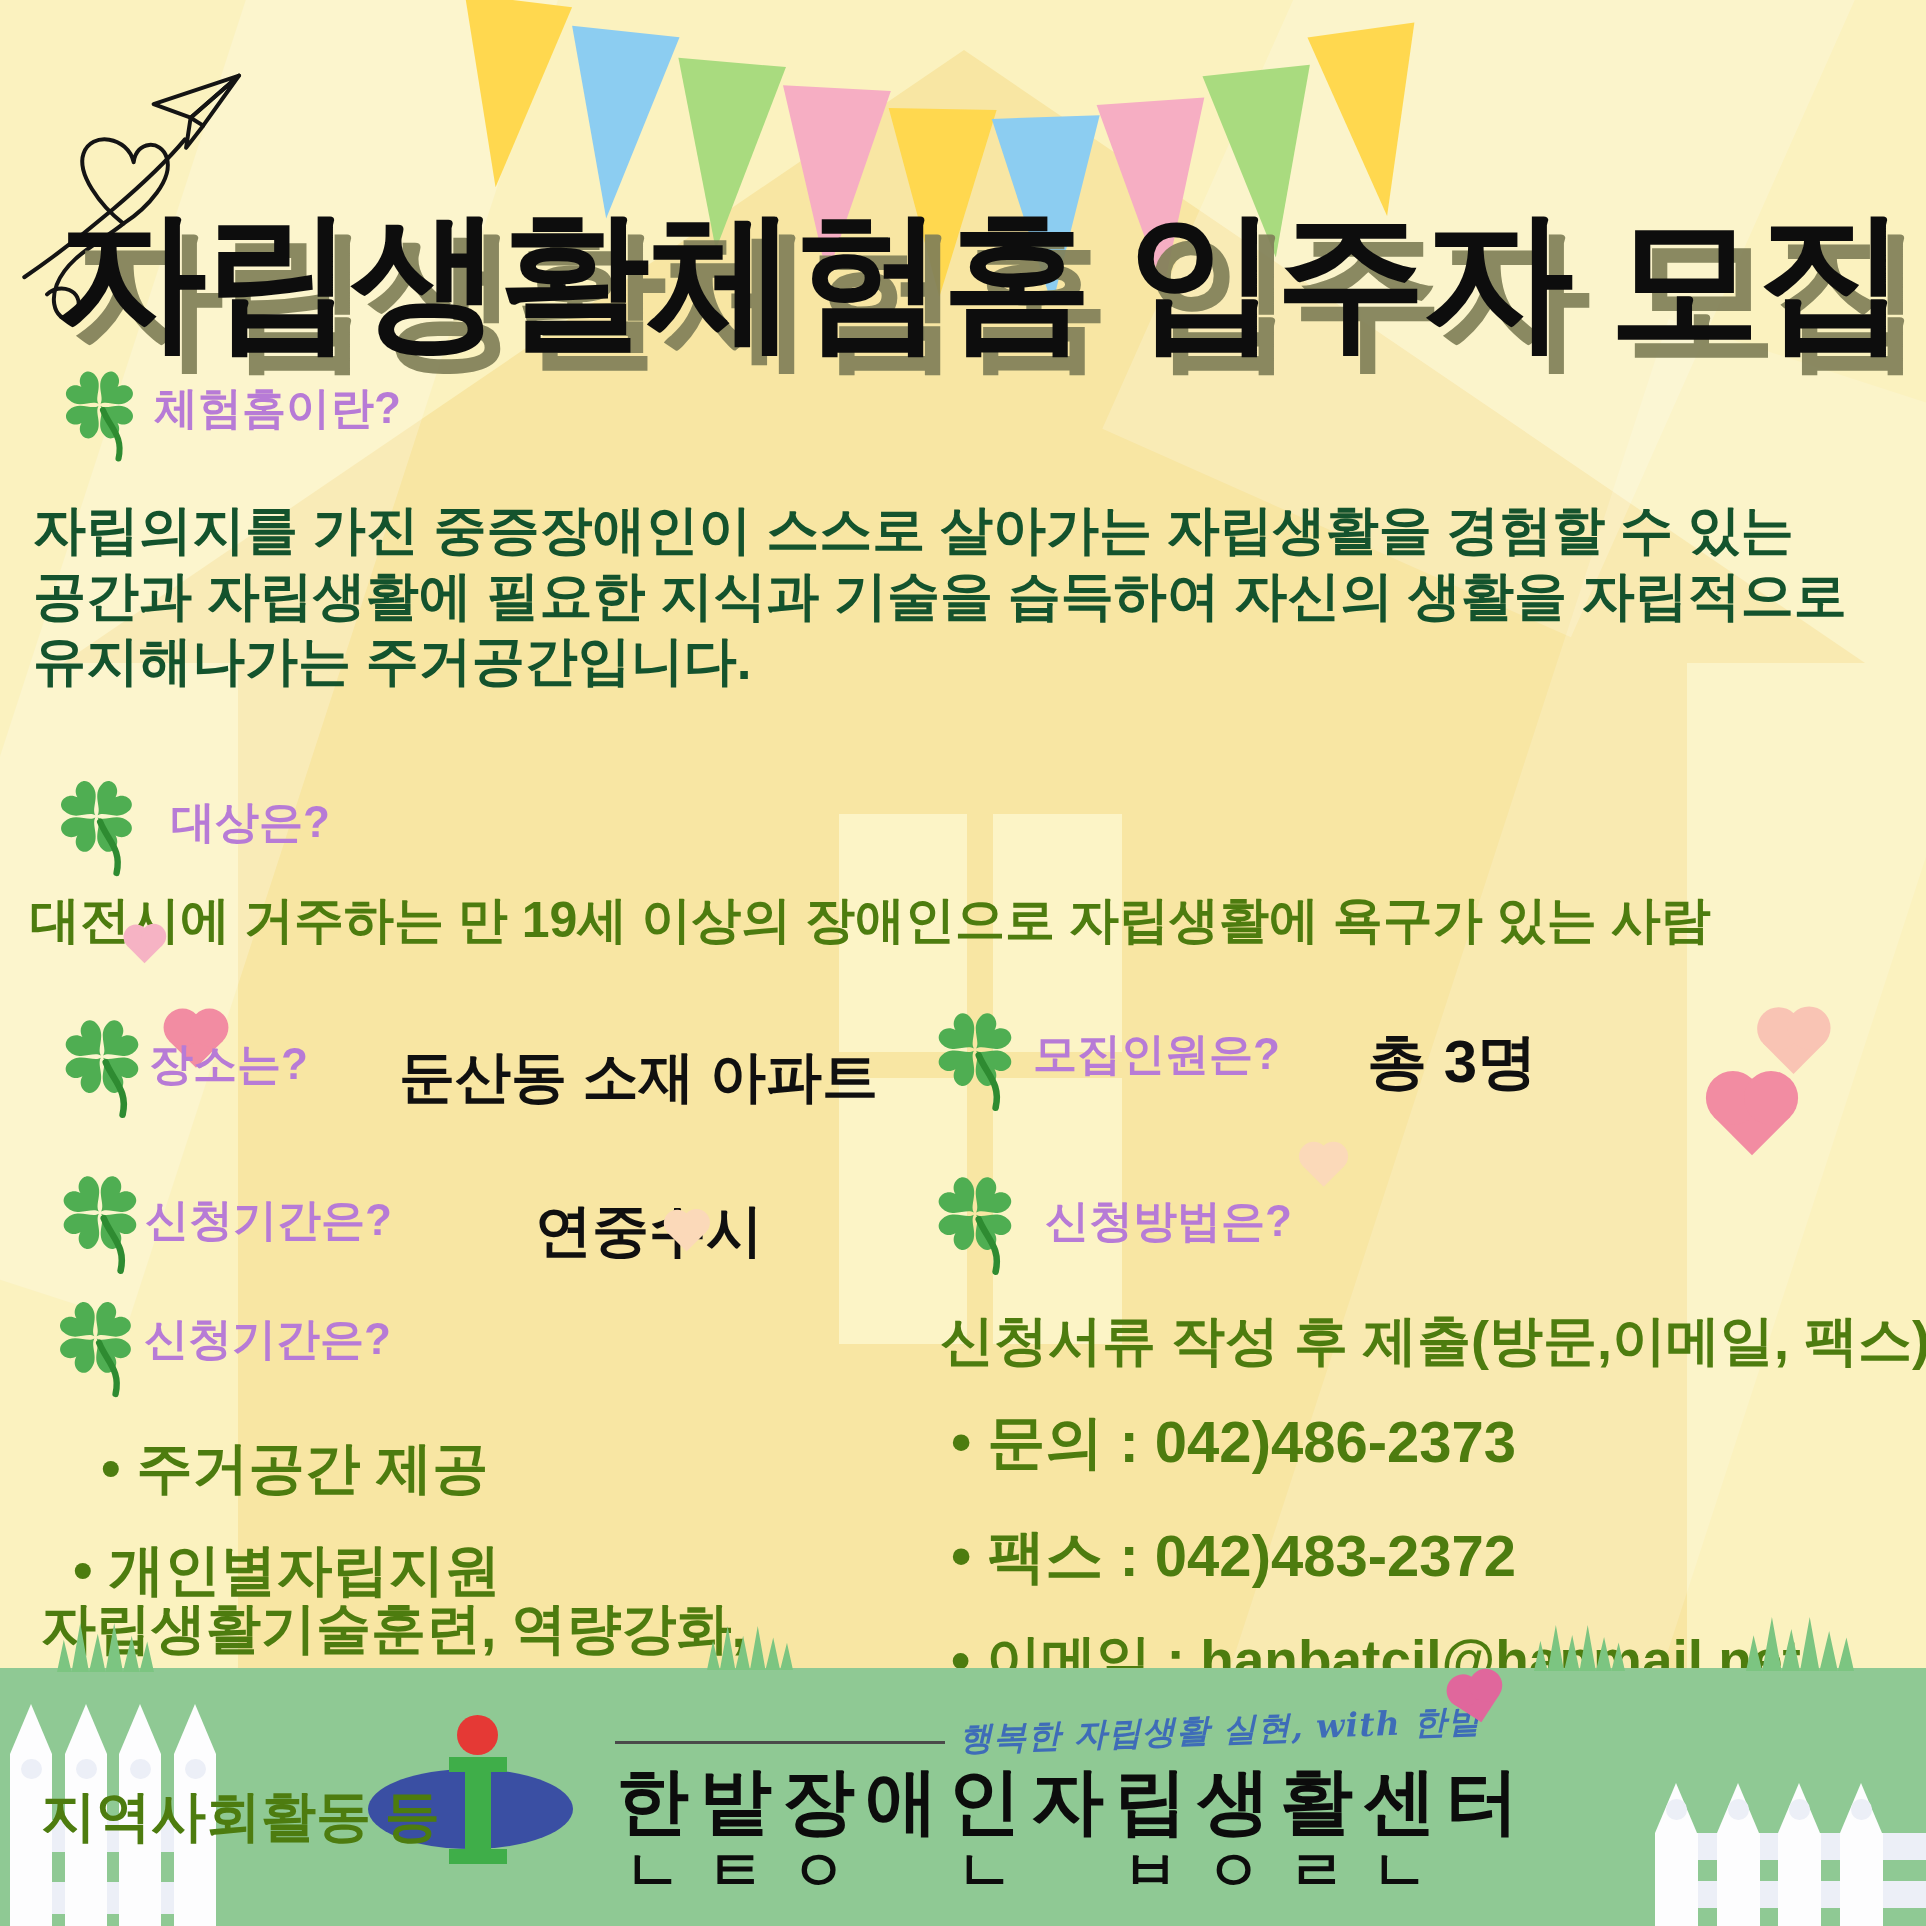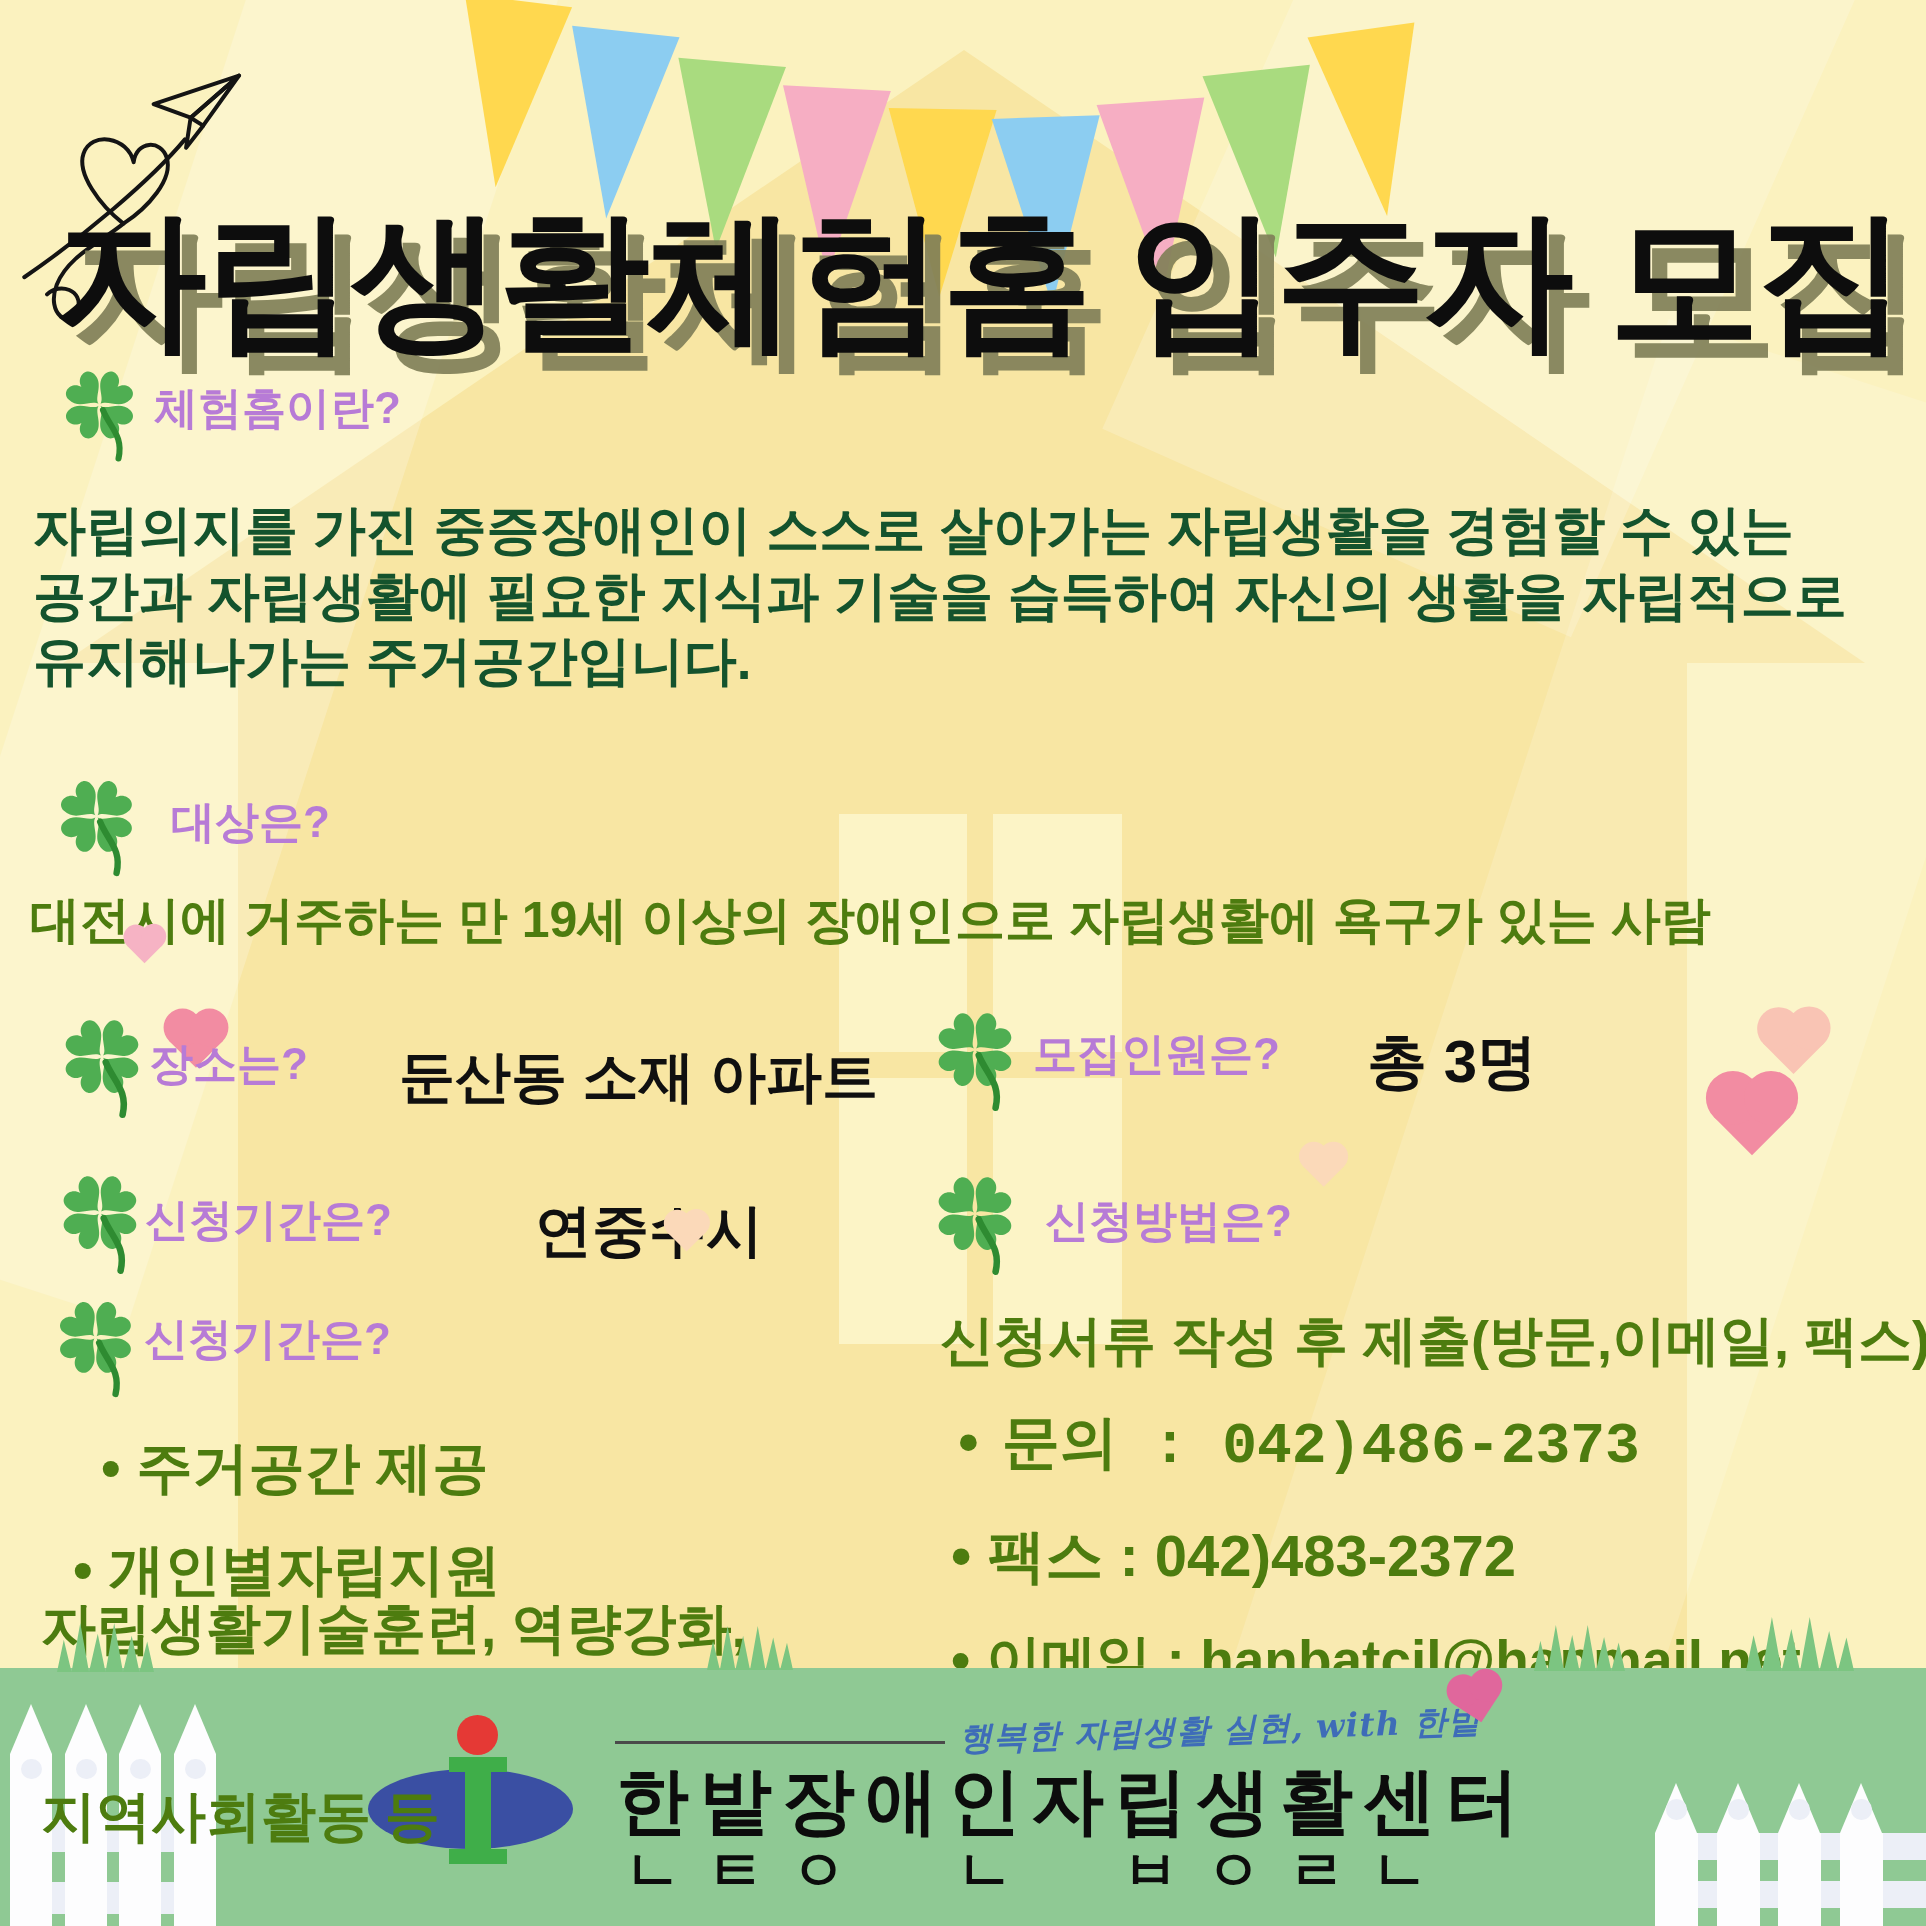--- a/index.html
+++ b/index.html
@@ -216,21 +216,21 @@
   <div class="txt bullet-line" style="left:73px;top:1431px;font-size:56px;font-weight:900;margin-left:28px;">
     <span class="dot">•</span><span>주거공간 제공</span>
   </div>
   <div class="txt bullet-line" style="left:73px;top:1533px;font-size:56px;font-weight:900;">
     <span class="dot">•</span><span>개인별자립지원</span>
   </div>
   <div class="txt" style="left:41px;top:1592px;font-size:55px;font-weight:900;">자립생활기술훈련, 역량강화,</div>
   <div class="txt" style="left:41px;top:1780px;font-size:55px;font-weight:900;z-index:5;font-family:Liberation Serif, serif;">지역사회활동 등</div>
 
   <div class="txt" style="left:940px;top:1305px;font-size:54px;font-weight:900;">신청서류 작성 후 제출(방문,이메일, 팩스)</div>
-  <div class="txt bullet-line" style="left:951px;top:1404px;font-size:58px;font-weight:900;font-family:Liberation Mono, monospace;">
+  <div class="txt bullet-line" style="left:951px;top:1404px;font-size:58px;font-weight:900;">
     <span class="dot">•</span><span>문의</span><span class="colon"> : </span><span>042)486-2373</span>
   </div>
   <div class="txt bullet-line" style="left:951px;top:1518px;font-size:58px;font-weight:900;">
     <span class="dot">•</span><span>팩스</span><span class="colon"> : </span><span>042)483-2372</span>
   </div>
   <div class="txt bullet-line" style="left:951px;top:1624px;font-size:55px;font-weight:900;">
     <span class="dot">•</span><span>이메일</span><span class="colon"> : </span><span>hanbatcil@hanmail.net</span>
   </div>
 
   <div class="band"></div>

